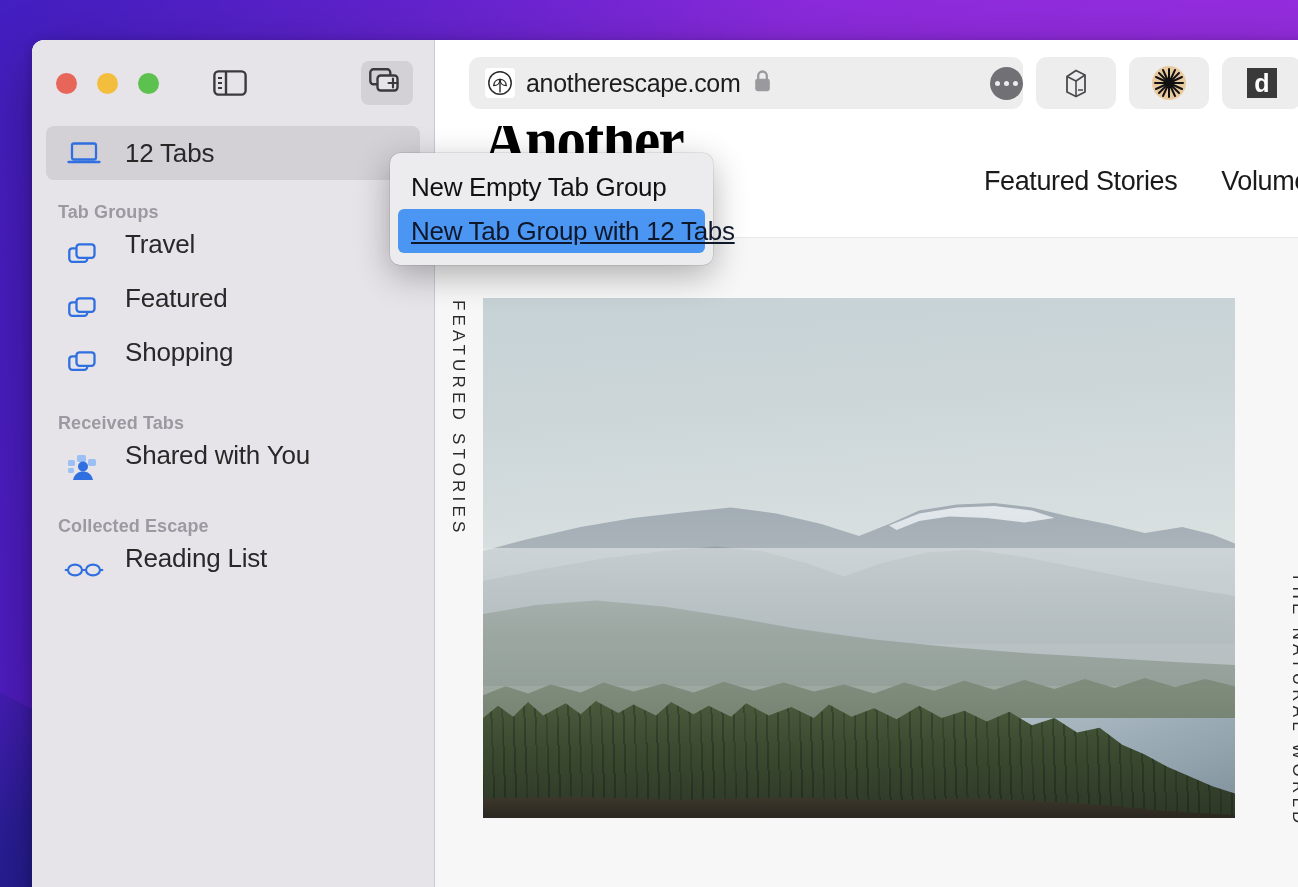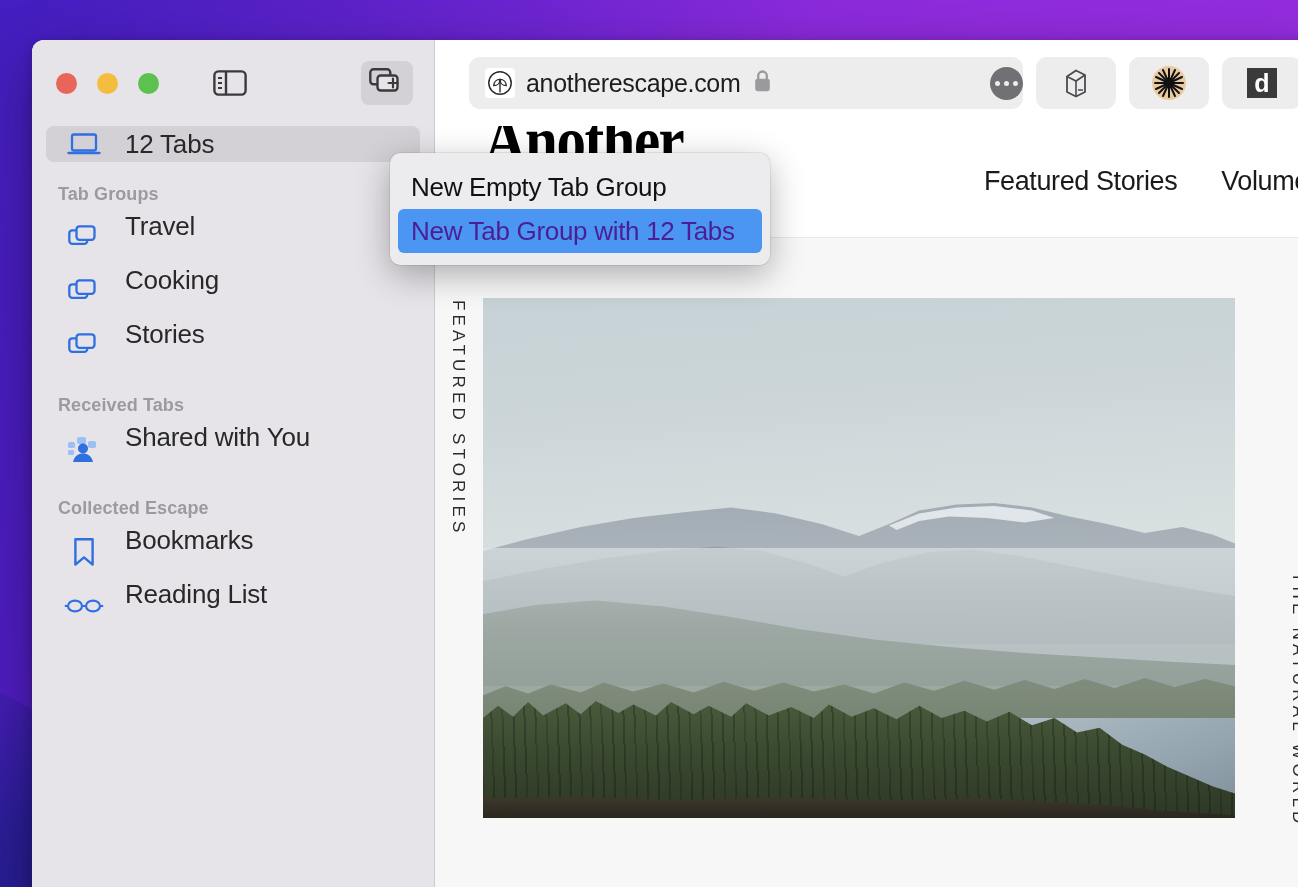--- a/index.html
+++ b/index.html
@@ -54,21 +54,21 @@
     display:flex; align-items:center; justify-content:center;
     background:transparent; border:none; cursor:default;
   }
   .tb-btn.active { background:#d3d0d6; }
   #sidebar-toggle-btn { margin-left:45px; }
   #tabgroup-btn { margin-left:105px; }
 
   
   .side-list { padding:0 14px; }
   .row-selected {
-    height:36px; border-radius:8px; background:#d3d0d6;
+    height:54px; border-radius:8px; background:#d3d0d6;
     display:flex; align-items:center; padding-left:18px; gap:21px;
   }
   .row {
     height:54px; border-radius:8px;
     display:flex; padding-left:18px; gap:21px;
   }
   .row-label, .row-selected .row-label {
     font-size:26px; color:#282828; letter-spacing:-.2px;
   }
   .section-head {
@@ -190,31 +190,31 @@
     mix-blend-mode:overlay;
   }
   .shore {
     position:absolute; left:0; right:0; bottom:0; height:34px;
     background:linear-gradient(180deg,#4a4233 0%,#2a2720 100%);
     clip-path:polygon(0 42%,12% 38%,26% 46%,40% 40%,54% 48%,66% 42%,76% 52%,84% 64%,90% 78%,100% 92%,100% 100%,0 100%);
   }
 
   
   #tabgroup-menu {
-    position:absolute; left:358px; top:113px; width:380px;
+    position:absolute; left:358px; top:113px; width:323px;
     background:#ecebed; border-radius:10px;
     box-shadow:0 10px 34px rgba(0,0,0,.30), 0 0 0 .5px rgba(0,0,0,.14);
     padding:12px 8px; z-index:50;
   }
   .menu-item {
     height:44px; display:flex; align-items:center; padding:0 13px;
     font-size:26px; color:#111; border-radius:6px; letter-spacing:-.3px;
     white-space:nowrap;
   }
-  .menu-item.highlight { background:#4a96f2; color:#4c1d95; }
+  .menu-item.highlight { background:#4a96f2; color:#0f172a;text-decoration:underline; }
 </style>
 </head>
 <body>
 
 <div id="desktop">
   <div id="desktop-lowerleft"></div>
 </div>
 
 <div id="window">
 
@@ -271,59 +271,51 @@
         <span class="row-label">Travel</span>
       </div>
 
       <div class="row">
         <span class="icon-wrap">
           <svg width="32" height="26" viewBox="0 0 32 26">
             <rect x="1.3" y="5.3" width="18" height="13.5" rx="3" fill="none" stroke="#2f6fe0" stroke-width="2.3"></rect>
             <rect x="8.5" y="1.3" width="18" height="13.5" rx="3" fill="#e7e4e9" stroke="#2f6fe0" stroke-width="2.3"></rect>
           </svg>
         </span>
-        <span class="row-label">Cooking</span>
+        <span class="row-label">Featured</span>
       </div>
 
       <div class="row">
         <span class="icon-wrap">
           <svg width="32" height="26" viewBox="0 0 32 26">
             <rect x="1.3" y="5.3" width="18" height="13.5" rx="3" fill="none" stroke="#2f6fe0" stroke-width="2.3"></rect>
             <rect x="8.5" y="1.3" width="18" height="13.5" rx="3" fill="#e7e4e9" stroke="#2f6fe0" stroke-width="2.3"></rect>
           </svg>
         </span>
-        <span class="row-label">Stories</span>
+        <span class="row-label">Shopping</span>
       </div>
 
       <div class="section-head">Received Tabs</div>
 
       <div class="row">
         <span class="icon-wrap">
           <svg width="36" height="28" viewBox="0 0 36 28">
             <rect x="2" y="7" width="7" height="6" rx="1.6" fill="#9cc0f5"></rect>
             <rect x="11" y="2" width="9" height="7" rx="1.8" fill="#9cc0f5"></rect>
             <rect x="22" y="6" width="8" height="7" rx="1.8" fill="#9cc0f5"></rect>
             <rect x="2" y="15" width="6" height="5" rx="1.4" fill="#9cc0f5"></rect>
             <circle cx="17" cy="13.5" r="5" fill="#2f6fe0"></circle>
             <path d="M7 27c1.6-6 5.4-8.4 10-8.4S25.4 21 27 27z" fill="#2f6fe0"></path>
           </svg>
         </span>
         <span class="row-label">Shared with You</span>
       </div>
 
       <div class="section-head">Collected Escape</div>
 
-      <div class="row">
-        <span class="icon-wrap">
-          <svg width="26" height="30" viewBox="0 0 26 30">
-            <path d="M4.4 2.2h17.2v25.4L13 20.4 4.4 27.6z" fill="none" stroke="#2f6fe0" stroke-width="2.4" stroke-linejoin="round"></path>
-          </svg>
-        </span>
-        <span class="row-label">Bookmarks</span>
-      </div>
 
       <div class="row">
         <span class="icon-wrap">
           <svg width="40" height="20" viewBox="0 0 40 20">
             <ellipse cx="11" cy="10" rx="7" ry="5.4" fill="none" stroke="#2f6fe0" stroke-width="2.1"></ellipse>
             <ellipse cx="29" cy="10" rx="7" ry="5.4" fill="none" stroke="#2f6fe0" stroke-width="2.1"></ellipse>
             <line x1="18" y1="10" x2="22" y2="10" stroke="#2f6fe0" stroke-width="2.1"></line>
             <line x1="0.8" y1="10" x2="4" y2="10" stroke="#2f6fe0" stroke-width="2.1"></line>
             <line x1="36" y1="10" x2="39.2" y2="10" stroke="#2f6fe0" stroke-width="2.1"></line>
           </svg>

